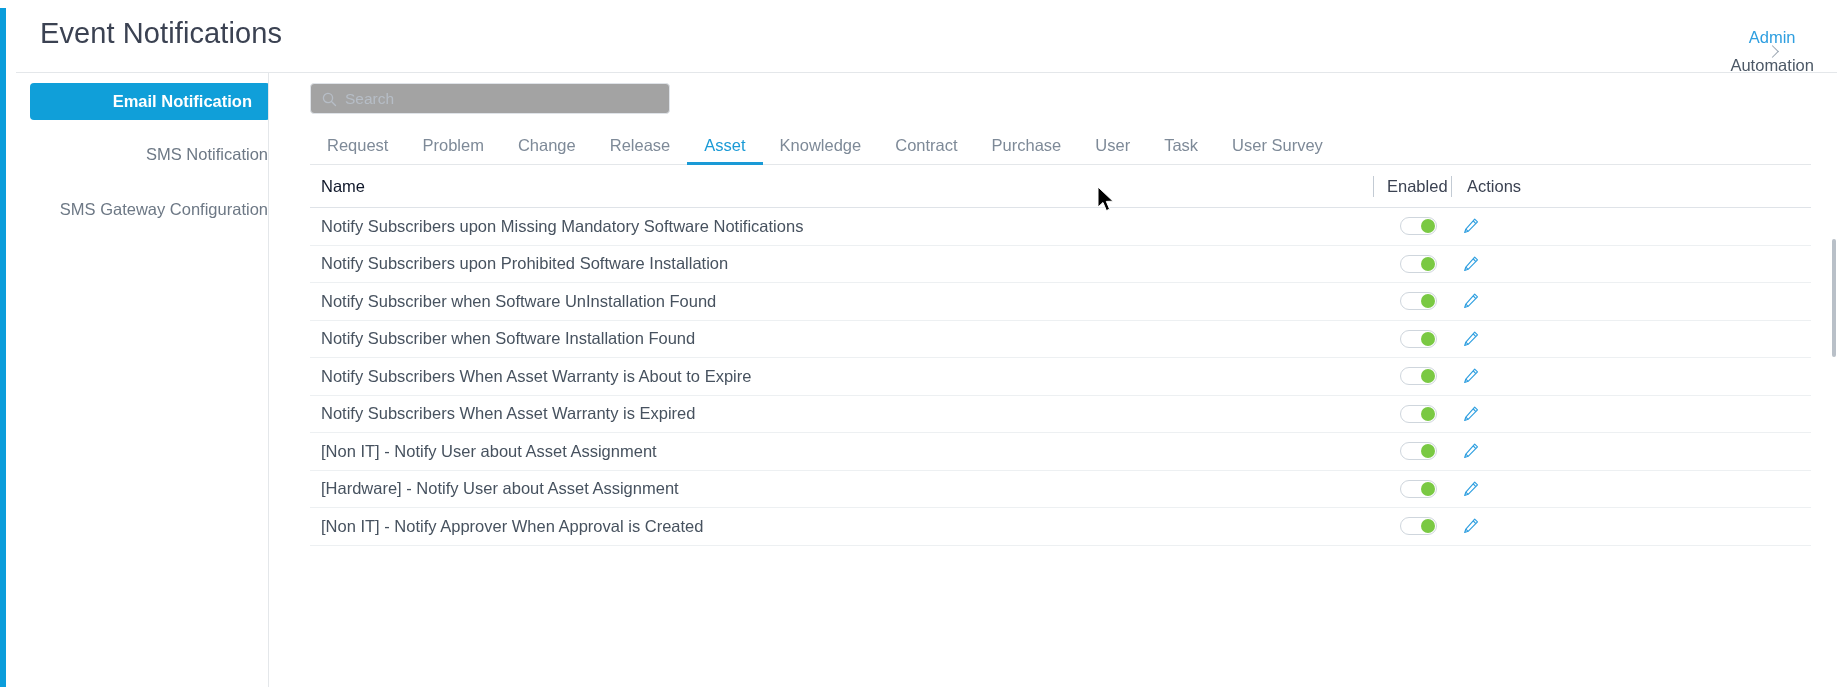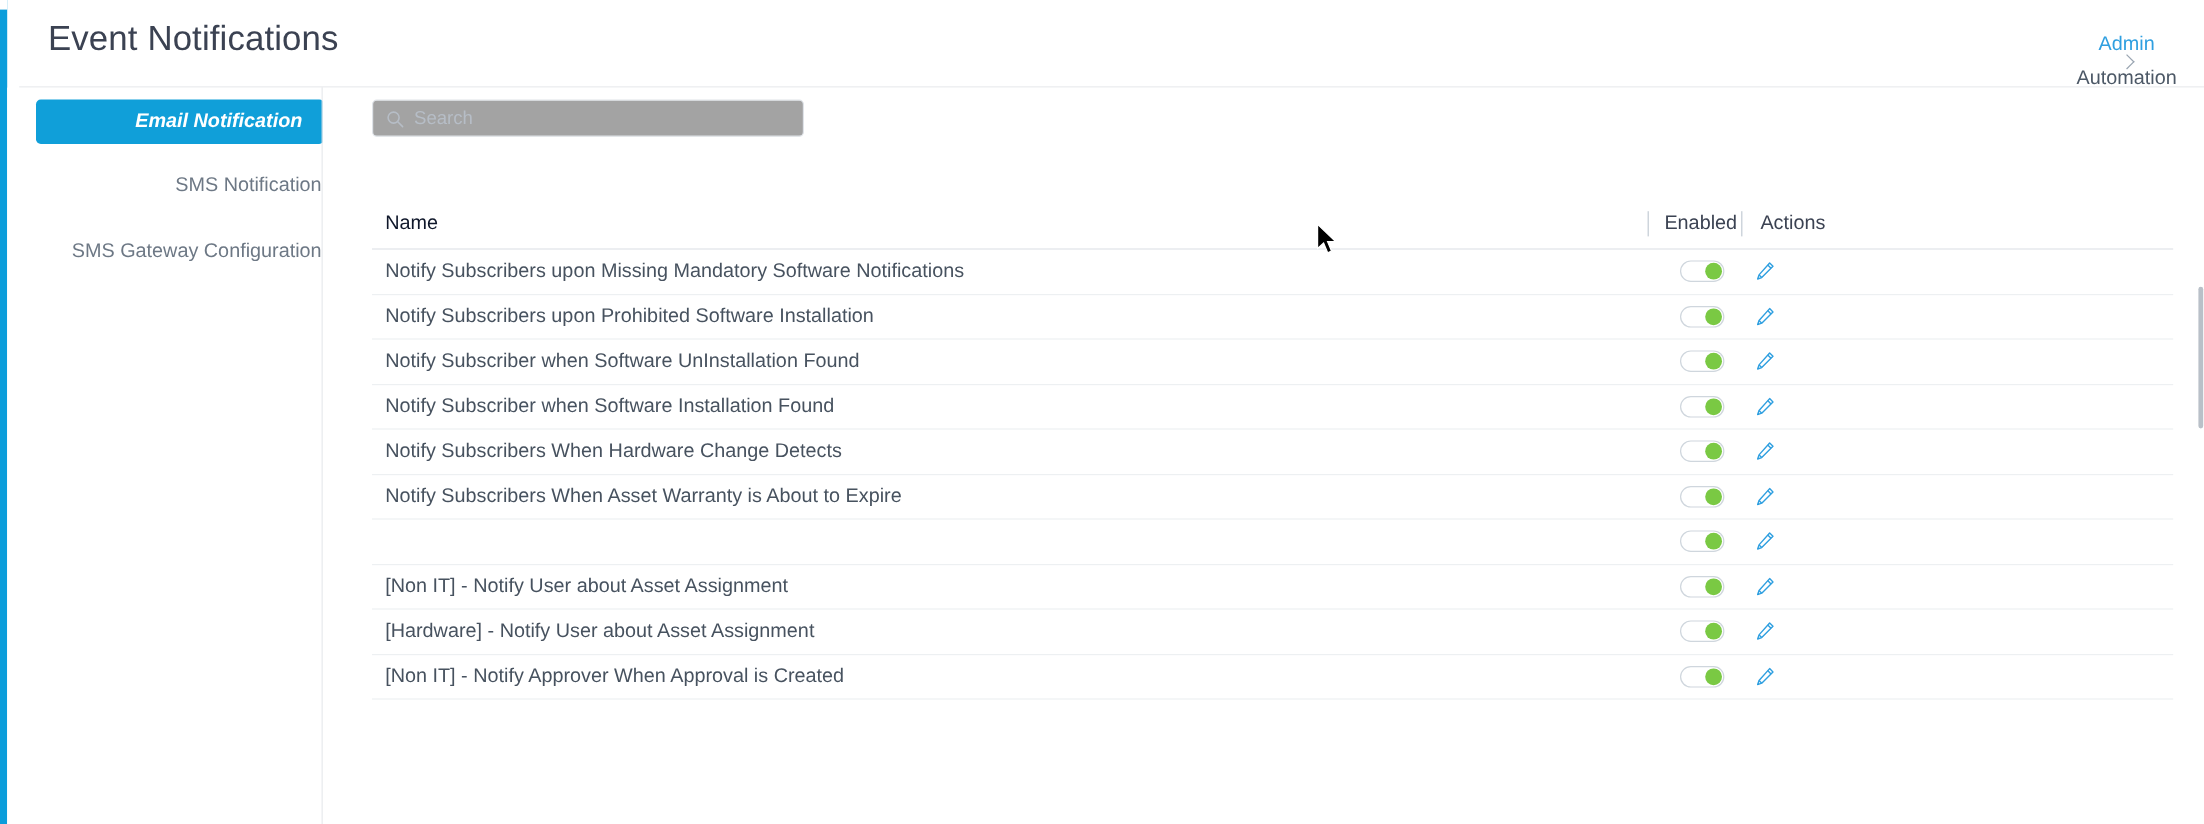--- a/index.html
+++ b/index.html
@@ -100,21 +100,21 @@
     white-space: nowrap;
   }
   .side-item.active {
     background: #109fd9;
     color: #ffffff;
     font-weight: bold;
     padding-right: 18px;
     left: 24px;
     width: 240px;
   }
-  .side-item-0 { top: 10px; font-style: italic; }
+  .side-item-0 { top: 10px; }
   .side-item-1 { top: 63px; }
   .side-item-2 { top: 118px; }
 
   
   .content-divider {
     position: absolute;
     left: 268px; top: 73px;
     width: 1px; height: 614px;
     background: #e4e7ea;
   }
@@ -350,20 +350,33 @@
     <div class="search-wrap">
       <div class="search-box">
         <svg class="search-icon" viewBox="0 0 16 16">
           <circle cx="6.4" cy="6.4" r="4.9" fill="none" stroke="#b6bdc6" stroke-width="1.4"></circle>
           <line x1="10.1" y1="10.1" x2="14.4" y2="14.4" stroke="#b6bdc6" stroke-width="1.4" stroke-linecap="round"></line>
         </svg>
         <input class="search-input" type="text" placeholder="Search" style="">
       </div>
     </div>
 
+    <div class="tabs">
+      <div class="tab">Request</div>
+      <div class="tab">Problem</div>
+      <div class="tab">Change</div>
+      <div class="tab">Release</div>
+      <div class="tab active">Asset</div>
+      <div class="tab">Knowledge</div>
+      <div class="tab">Contract</div>
+      <div class="tab">Purchase</div>
+      <div class="tab">User</div>
+      <div class="tab">Task</div>
+      <div class="tab">User Survey</div>
+    </div>
 
     <div class="table">
       <div class="thead">
         <span class="th-name">Name</span>
         <span class="th-sep th-sep-1"></span>
         <span class="th-enabled">Enabled</span>
         <span class="th-sep th-sep-2"></span>
         <span class="th-actions">Actions</span>
       </div>
       <div id="tbody">
@@ -429,54 +442,38 @@
               <div class="edit-btn">
                 <svg viewBox="0 0 20 20" width="18" height="18">
                   <path d="M14.1 2.4 L17.2 5.5 L6.8 15.9 L3 17.2 L4.3 13.4 Z" fill="none" stroke="#2f9fe0" stroke-width="1.3" stroke-linejoin="round"></path>
                   <line x1="12.3" y1="4.2" x2="15.4" y2="7.3" stroke="#2f9fe0" stroke-width="1.3"></line>
                   <line x1="4.3" y1="13.4" x2="6.8" y2="15.9" stroke="#2f9fe0" stroke-width="1.3"></line>
                 </svg>
               </div>
             </div>
           </div>
           <div class="trow">
-            <span class="td-name">Notify Subscribers When Hardware Change Detects</span>
-            <div class="td-enabled">
-              <div class="toggle">
-                <div class="knob"></div>
-              </div>
-            </div>
-            <div class="td-actions">
-              <div class="edit-btn">
-                <svg viewBox="0 0 20 20" width="18" height="18">
-                  <path d="M14.1 2.4 L17.2 5.5 L6.8 15.9 L3 17.2 L4.3 13.4 Z" fill="none" stroke="#2f9fe0" stroke-width="1.3" stroke-linejoin="round"></path>
-                  <line x1="12.3" y1="4.2" x2="15.4" y2="7.3" stroke="#2f9fe0" stroke-width="1.3"></line>
-                  <line x1="4.3" y1="13.4" x2="6.8" y2="15.9" stroke="#2f9fe0" stroke-width="1.3"></line>
-                </svg>
-              </div>
-            </div>
-          </div>
-          <div class="trow">
             <span class="td-name">Notify Subscribers When Asset Warranty is About to Expire</span>
             <div class="td-enabled">
               <div class="toggle">
                 <div class="knob"></div>
               </div>
             </div>
             <div class="td-actions">
               <div class="edit-btn">
                 <svg viewBox="0 0 20 20" width="18" height="18">
                   <path d="M14.1 2.4 L17.2 5.5 L6.8 15.9 L3 17.2 L4.3 13.4 Z" fill="none" stroke="#2f9fe0" stroke-width="1.3" stroke-linejoin="round"></path>
                   <line x1="12.3" y1="4.2" x2="15.4" y2="7.3" stroke="#2f9fe0" stroke-width="1.3"></line>
                   <line x1="4.3" y1="13.4" x2="6.8" y2="15.9" stroke="#2f9fe0" stroke-width="1.3"></line>
                 </svg>
               </div>
             </div>
           </div>
           <div class="trow">
+            <span class="td-name">Notify Subscribers When Asset Warranty is Expired</span>
             <div class="td-enabled">
               <div class="toggle">
                 <div class="knob"></div>
               </div>
             </div>
             <div class="td-actions">
               <div class="edit-btn">
                 <svg viewBox="0 0 20 20" width="18" height="18">
                   <path d="M14.1 2.4 L17.2 5.5 L6.8 15.9 L3 17.2 L4.3 13.4 Z" fill="none" stroke="#2f9fe0" stroke-width="1.3" stroke-linejoin="round"></path>
                   <line x1="12.3" y1="4.2" x2="15.4" y2="7.3" stroke="#2f9fe0" stroke-width="1.3"></line>

